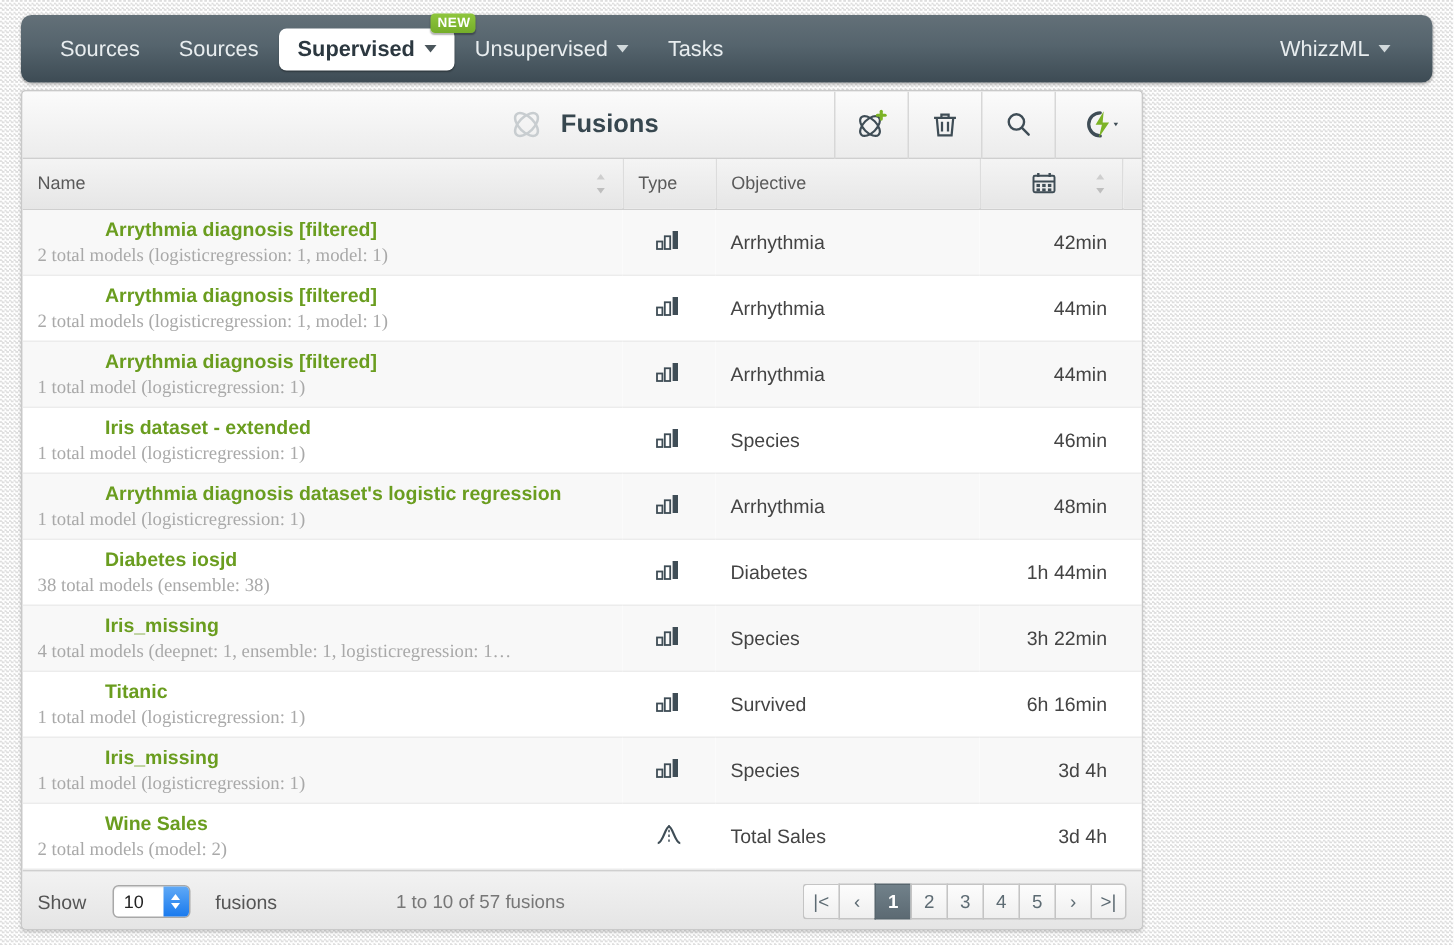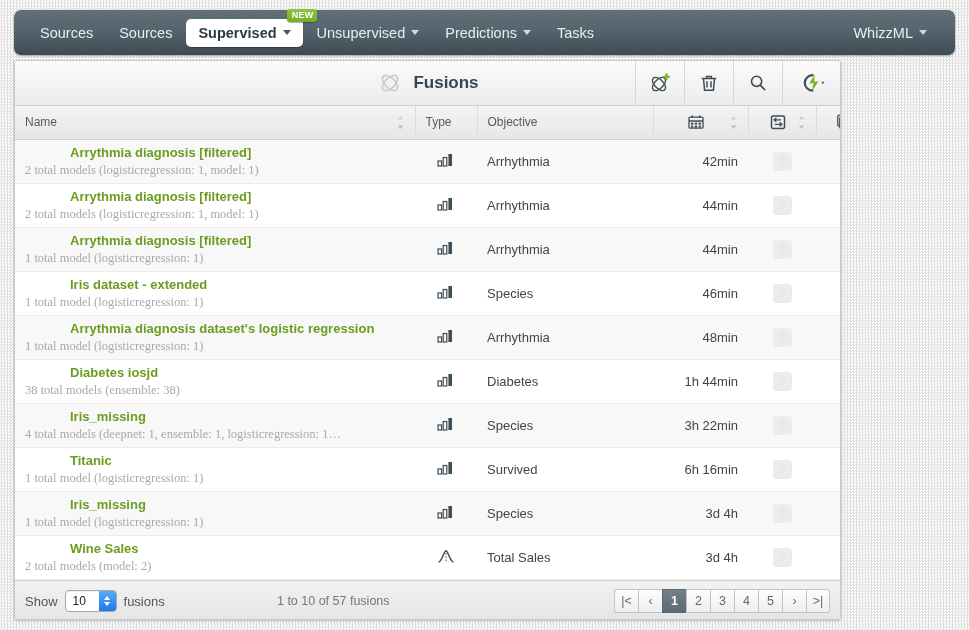--- a/index.html
+++ b/index.html
@@ -63,21 +63,21 @@
     font-size: 9px; font-weight: bold;
     letter-spacing: .3px;
     padding: 2px 3px 2px 5px;
     border-radius: 3px;
     box-shadow: 0 1px 1px rgba(0,0,0,.3);
     line-height: 1;
   }
 
   
   .panel {
-    position: absolute; left: 14px; top: 60px; width: 827px; height: 560px;
+    position: absolute; left: 14px; top: 60px; width: 748px; height: 560px;
     background: #fff;
     border: 1px solid #c9c9c9;
     border-radius: 3px;
     box-shadow: 0 1px 3px rgba(0,0,0,.18);
     overflow: hidden;
     display: flex; flex-direction: column;
   }
 
   
   .panel-head {
@@ -171,21 +171,21 @@
   
   .foot {
     margin-top: auto;
     height: 42px; flex: none;
     background: linear-gradient(to bottom, #f2f2f2 0%, #e4e4e4 100%);
     border-top: 1px solid #cfcfcf;
     display: flex; align-items: center;
     padding: 0 10px;
     font-size: 13px; color: #555;
   }
-  .show-wrap { display: flex; align-items: center; gap: 7px; }
+  .show-wrap { display: flex; align-items: center; gap: 17px; }
   .selbox {
     position: relative;
     width: 52px; height: 22px;
     background: #fff;
     border: 1px solid #a8a8a8;
     border-radius: 4px;
     display: flex; align-items: center;
     font-size: 12px; color: #222;
     padding-left: 7px;
     cursor: pointer;
@@ -237,24 +237,20 @@
         <div class="nav-item">
           <span>Sources</span>
         </div>
         <div class="nav-item active">
           <span>Supervised</span>
           <span class="caret"></span>
           <span class="new-badge">NEW</span>
         </div>
         <div class="nav-item">
           <span>Unsupervised</span>
-          <span class="caret"></span>
-        </div>
-        <div class="nav-item">
-          <span>Predictions</span>
           <span class="caret"></span>
         </div>
         <div class="nav-item">
           <span>Tasks</span>
         </div>
         <div class="nav-spacer"></div>
         <div class="nav-item">
           <span>WhizzML</span>
           <span class="caret"></span>
         </div>

